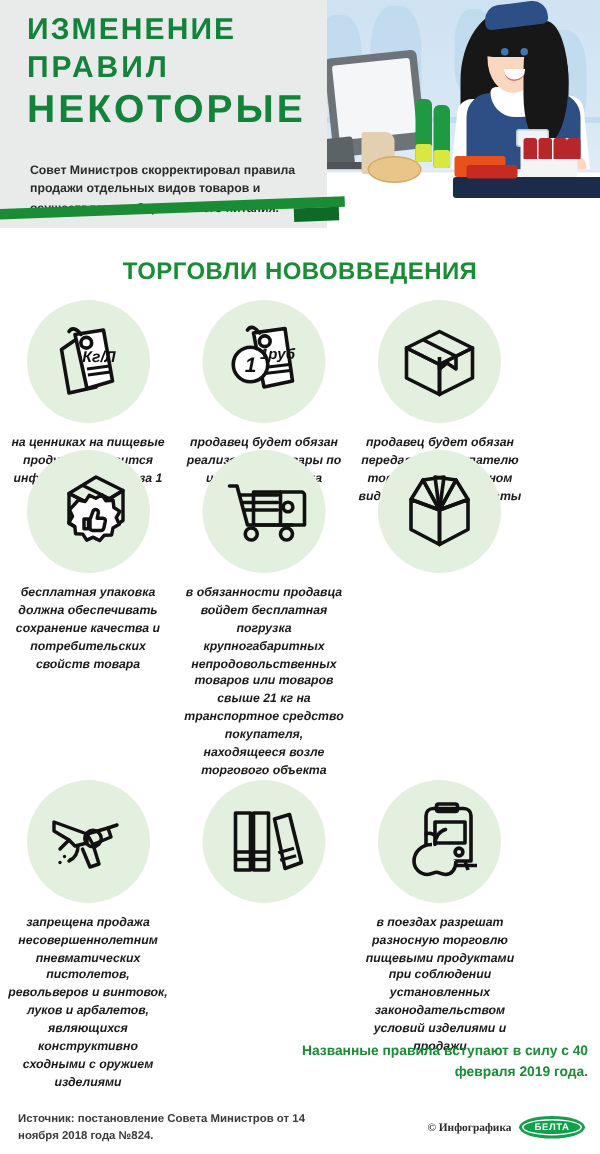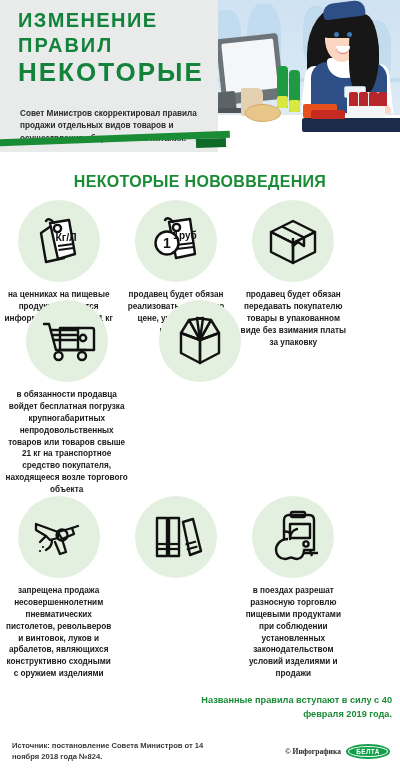--- a/index.html
+++ b/index.html
@@ -242,20 +242,21 @@
 
   
   .grid {
     position: absolute;
     left: 0; top: 200px;
     width: 400px;
   }
   .row {
     display: flex;
     width: 352px;
+    font-style: italic;
   }
   .cell {
     width: 133.33px;
     display: flex;
     flex-direction: column;
     align-items: center;
     box-sizing: border-box;
     padding: 0 4px;
   }
   .icon-circle {
@@ -398,21 +399,21 @@
         <div class="title-line title-l2">ПРАВИЛ</div>
         <div class="title-line title-l3">НЕКОТОРЫЕ</div>
       </div>
       <div class="subtitle">Совет Министров скорректировал правила продажи отдельных видов товаров и осуществления общественного питания.</div>
     </div>
 
     <div class="diag-band"></div>
     <div class="diag-band-tip"></div>
   </div>
 
-  <div class="section-heading">НЕКОТОРЫЕ НОВОВВЕДЕНИЯ</div>
+  <div class="section-heading">ТОРГОВЛИ НОВОВВЕДЕНИЯ</div>
 
   <div class="grid">
 
     <div class="row row-1">
 
       <div class="cell">
         <div class="icon-circle">
           <svg width="62" height="62" viewBox="0 0 62 62">
             <g fill="none" stroke="#111" stroke-width="2.4" stroke-linejoin="round">
               <path d="M13 23 L26 14 L36 48 L18 52 Z"></path>
@@ -456,20 +457,36 @@
               <path d="M20 16.5 L42 27.5 L42 36 L36 32 L31 36 L31 28"></path>
             </g>
           </svg>
         </div>
         <div class="cell-text">продавец будет обязан передавать покупателю товары в упакованном виде без взимания платы за упаковку</div>
       </div>
     </div>
 
     <div class="row row-2">
 
+      <div class="cell">
+        <div class="icon-circle">
+          <svg width="62" height="62" viewBox="0 0 62 62">
+            <g fill="none" stroke="#111" stroke-width="2.3" stroke-linejoin="round">
+              <path d="M18 19 L36 8 L54 17 L36 28 Z"></path>
+              <path d="M18 19 L18 39 L36 49 L36 28 Z"></path>
+              <path d="M54 17 L54 37 L36 49 L36 28 Z"></path>
+              <path d="M27 13.5 L45 22.5 L45 30 L40.5 27 L36 30.5 L36 23"></path>
+              <path d="M21 27 l3.2 -3.6 l4.7 .9 l2.6 -4.1 l4.4 2 l4.1 -2.4 l2.6 4 l4.8 -.3 l.5 4.8 l4 2.6 l-2.4 4.2 l2 4.4 l-4.2 2.5 l-.9 4.7 l-4.8 .1 l-3.2 3.6 l-4.2 -2.3 l-4.4 2 l-2.6 -4 l-4.8 -.3 l-.5 -4.8 l-4 -2.6 l2.4 -4.2 l-2 -4.4 Z" fill="#fff"></path>
+              <path d="M28 36 l0 6.5 l3 0 l0 -6.5 Z" fill="#fff"></path>
+              <path d="M32 36.5 l0 5.5 c0 1 .7 1.6 1.7 1.6 l5.6 0 c1 0 1.7 -.6 1.9 -1.5 l1 -4.6 c.2 -1.1 -.5 -2 -1.6 -2 l-3.8 0 l.7 -3.3 c.3 -1.4 -.5 -2.6 -1.8 -2.6 c-.7 0 -1.3 .4 -1.6 1 Z" fill="#fff"></path>
+            </g>
+          </svg>
+        </div>
+        <div class="cell-text">бесплатная упаковка должна обеспечивать сохранение качества и потребительских свойств товара</div>
+      </div>
 
       <div class="cell">
         <div class="icon-circle">
           <svg width="62" height="62" viewBox="0 0 62 62">
             <g fill="none" stroke="#111" stroke-width="2.4" stroke-linejoin="round" stroke-linecap="round">
               <path d="M24 18 L56 18 C57 18 58 19 58 20 L58 40 L24 40 Z"></path>
               <path d="M42 18 L42 40"></path>
               <circle cx="47" cy="28" r="3.2"></circle>
               <path d="M8 14 L13 14 L20 40 L50 40"></path>
               <path d="M15 20 L40 20"></path>

